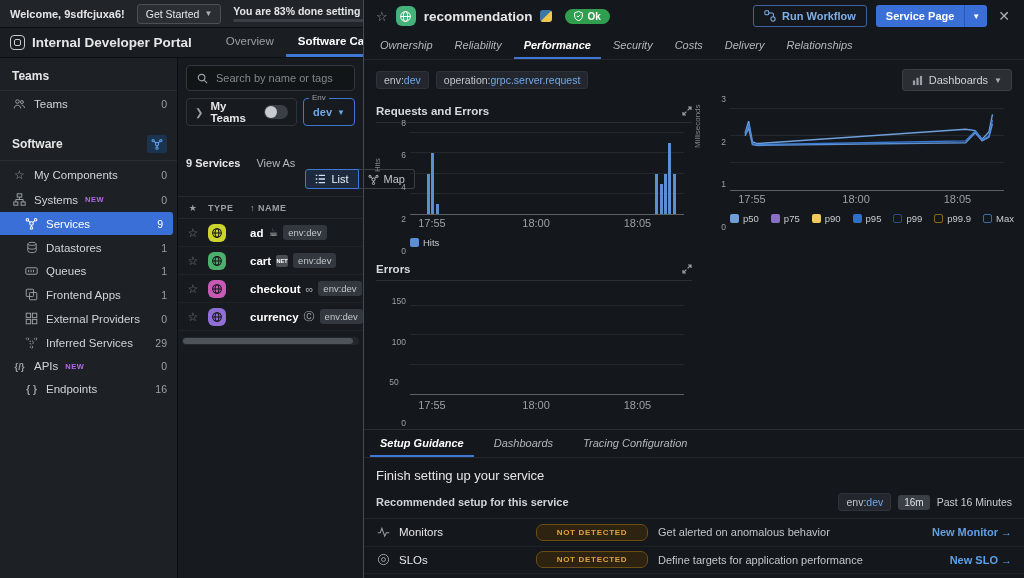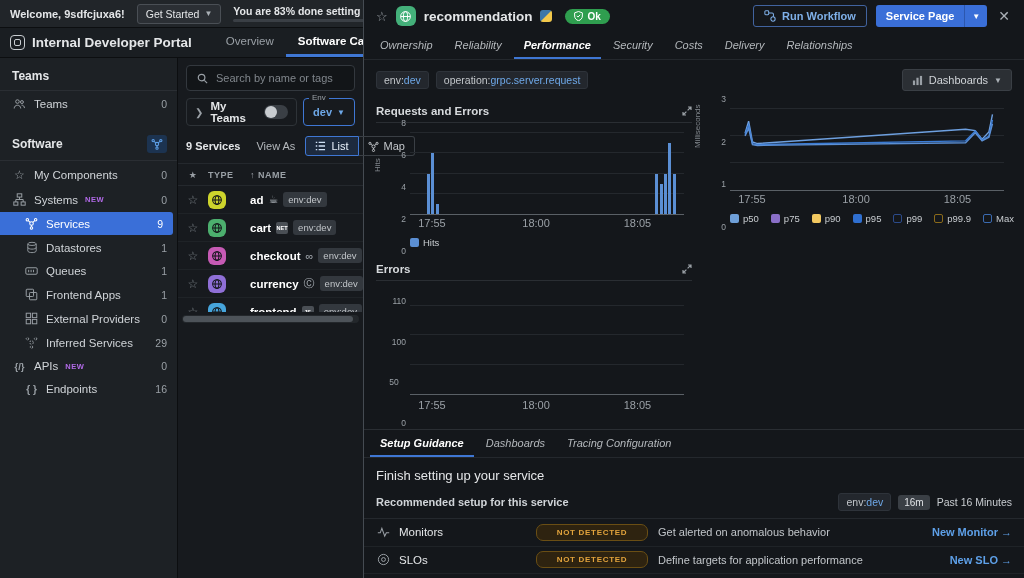--- a/index.html
+++ b/index.html
@@ -55,21 +55,21 @@
   .toggle { margin-left:auto; width:28px; height:14px; border-radius:8px; background:#3a3f45; position:relative; cursor:pointer;}
   .toggle .knob { position:absolute; left:1px; top:1px; width:12px; height:12px; border-radius:50%; background:#c8ccd0;}
   .env-select { position:relative; border:1px solid #3f77d4; border-radius:4px; min-width:52px; height:28px; display:flex; align-items:center; justify-content:center; gap:5px; cursor:pointer; padding:0 7px;}
   .env-legend { position:absolute; top:-6px; left:5px; background:#171a1e; font-size:8px; color:#9aa0a6; padding:0 3px;}
   .env-value { font-size:11px; font-weight:bold; color:#6ea8e8;}
   .env-select .caret { color:#6ea8e8;}
   .viewas-row { display:flex; align-items:center; gap:8px; padding:4px 8px 7px 8px; border-bottom:1px solid #24282d;}
   .svc-count { font-size:11px; font-weight:bold; white-space:nowrap;}
   .vr-sep { width:1px; height:14px; background:#33383e;}
   .viewas-label { font-size:11px; color:#b4b8bc; white-space:nowrap;}
-  .seg { display:flex; margin-left:2px;}
+  .seg { display:flex; margin-left:2px;margin-top:33px;}
   .seg-btn { display:flex; align-items:center; gap:5px; font-size:11px; padding:3px 9px; border:1px solid #3a3f45; color:#c2c6ca; cursor:pointer; white-space:nowrap;}
   .seg-btn:first-child { border-radius:3px 0 0 3px; }
   .seg-btn:last-child { border-radius:0 3px 3px 0; border-left:none;}
   .seg-btn.active { border-color:#3f77d4; background:rgba(63,119,212,.18); color:#eaf2fc;}
   .tbl-head { display:flex; align-items:center; height:22px; padding:0 0 0 0; font-size:9px; font-weight:bold; color:#9aa0a6; letter-spacing:.5px; border-bottom:1px solid #24282d;}
   .col-star { width:30px; text-align:center; flex:0 0 auto;}
   .col-type { width:42px; flex:0 0 auto;}
   .col-name { flex:1; display:flex; align-items:center; gap:3px; min-width:0;}
   .svc-list { flex:1; overflow:hidden; }
   .svc-row { display:flex; align-items:center; height:28px; border-bottom:1px solid #1f2327; cursor:pointer; white-space:nowrap;}
@@ -117,21 +117,21 @@
   .xlab { position:absolute; bottom:22px; transform:translateX(-50%); font-size:11px; color:#9aa0a6;}
   .chart-mount.tall .xlab { bottom:12px; }
   .axis-name { position:absolute; left:-3px; top:38%; transform:rotate(-90deg); transform-origin:left top; font-size:8px; color:#80868c;}
   .bar { position:absolute; bottom:0; width:3px; background:#5b8fd4;}
   .lines-svg { position:absolute; inset:0; width:100%; height:100%; }
   .legend { position:absolute; left:34px; right:4px; bottom:3px; display:flex; align-items:center; gap:12px; flex-wrap:nowrap;}
   .lg-item { display:flex; align-items:center; gap:4px; font-size:9.5px; color:#c8ccd0; cursor:pointer; white-space:nowrap;}
   .lg-sw { width:9px; height:9px; border-radius:2px;}
   
   .setup { border-top:1px solid #2a2e33; flex:1; display:flex; flex-direction:column; min-height:0;}
-  .setup-tabs { display:flex; gap:2px; padding:0 6px; border-bottom:1px solid #24282d;}
+  .setup-tabs { display:flex; gap:10px; padding:0 6px; border-bottom:1px solid #24282d;}
   .setup-head { font-size:13px; color:#e4e6e8; padding:10px 12px 4px;}
   .setup-sub { display:flex; align-items:center; padding:6px 12px 7px; border-bottom:1px solid #24282d;}
   .setup-sub-label { font-size:11px; font-weight:bold; color:#d0d4d8;}
   .setup-meta { margin-left:auto; display:flex; align-items:center; gap:7px; font-size:10.5px; color:#c8ccd0;}
   .tag-16m { background:#3a3f45; border-radius:3px; padding:2px 6px; font-size:10px; color:#e0e3e6; cursor:pointer;}
   .setup-row { display:flex; align-items:center; gap:10px; padding:0 12px; height:27.5px; border-bottom:1px solid #1f2327;}
   .sr-label { width:150px; display:flex; align-items:center; gap:8px; font-size:11.5px; color:#e4e6e8; flex:0 0 auto;}
   .sr-badge { width:112px; flex:0 0 auto; text-align:center; background:#2e2310; border:1px solid #6a4e14; color:#e2a33c; border-radius:7px; font-size:8px; font-weight:bold; letter-spacing:.7px; padding:3px 0;}
   .sr-desc { flex:1; font-size:11px; color:#c2c6ca; min-width:0; white-space:nowrap; overflow:hidden;}
   .sr-action { font-size:11px; color:#5ea0e8; cursor:pointer; white-space:nowrap; font-weight:bold;}
@@ -587,21 +587,21 @@
             <span class="expand">
                 <svg width="10" height="10" viewBox="0 0 10 10">
                   <path d="M6 1h3v3M9 1L5.6 4.4M4 9H1V6M1 9l3.4-3.4" fill="none" stroke="#9aa0a6" stroke-width="1.2"></path>
                 </svg>
               </span>
           </div>
           <div class="chart-mount tall" id="chart-errors">
               <div class="ylab" style="bottom: 0%;">0</div>
               <div class="ylab" style="bottom: 28.5714%; text-align: center;">50</div>
               <div class="ylab" style="bottom: 57.1429%;">100</div>
-              <div class="ylab" style="bottom: 85.7143%;">110</div>
+              <div class="ylab" style="bottom: 85.7143%;">150</div>
               <div class="xlab" style="left: calc(8% + 30.64px);">17:55</div>
               <div class="xlab" style="left: calc(46% + 14.68px);">18:00</div>
               <div class="xlab" style="left: calc(83% - 0.86px);">18:05</div>
               <div class="plot">
                 <div class="grid-line" style="bottom: 28.5714%;"></div>
                 <div class="grid-line" style="bottom: 57.1429%;"></div>
                 <div class="grid-line" style="bottom: 85.7143%;"></div>
               </div>
             </div>
         </div>

